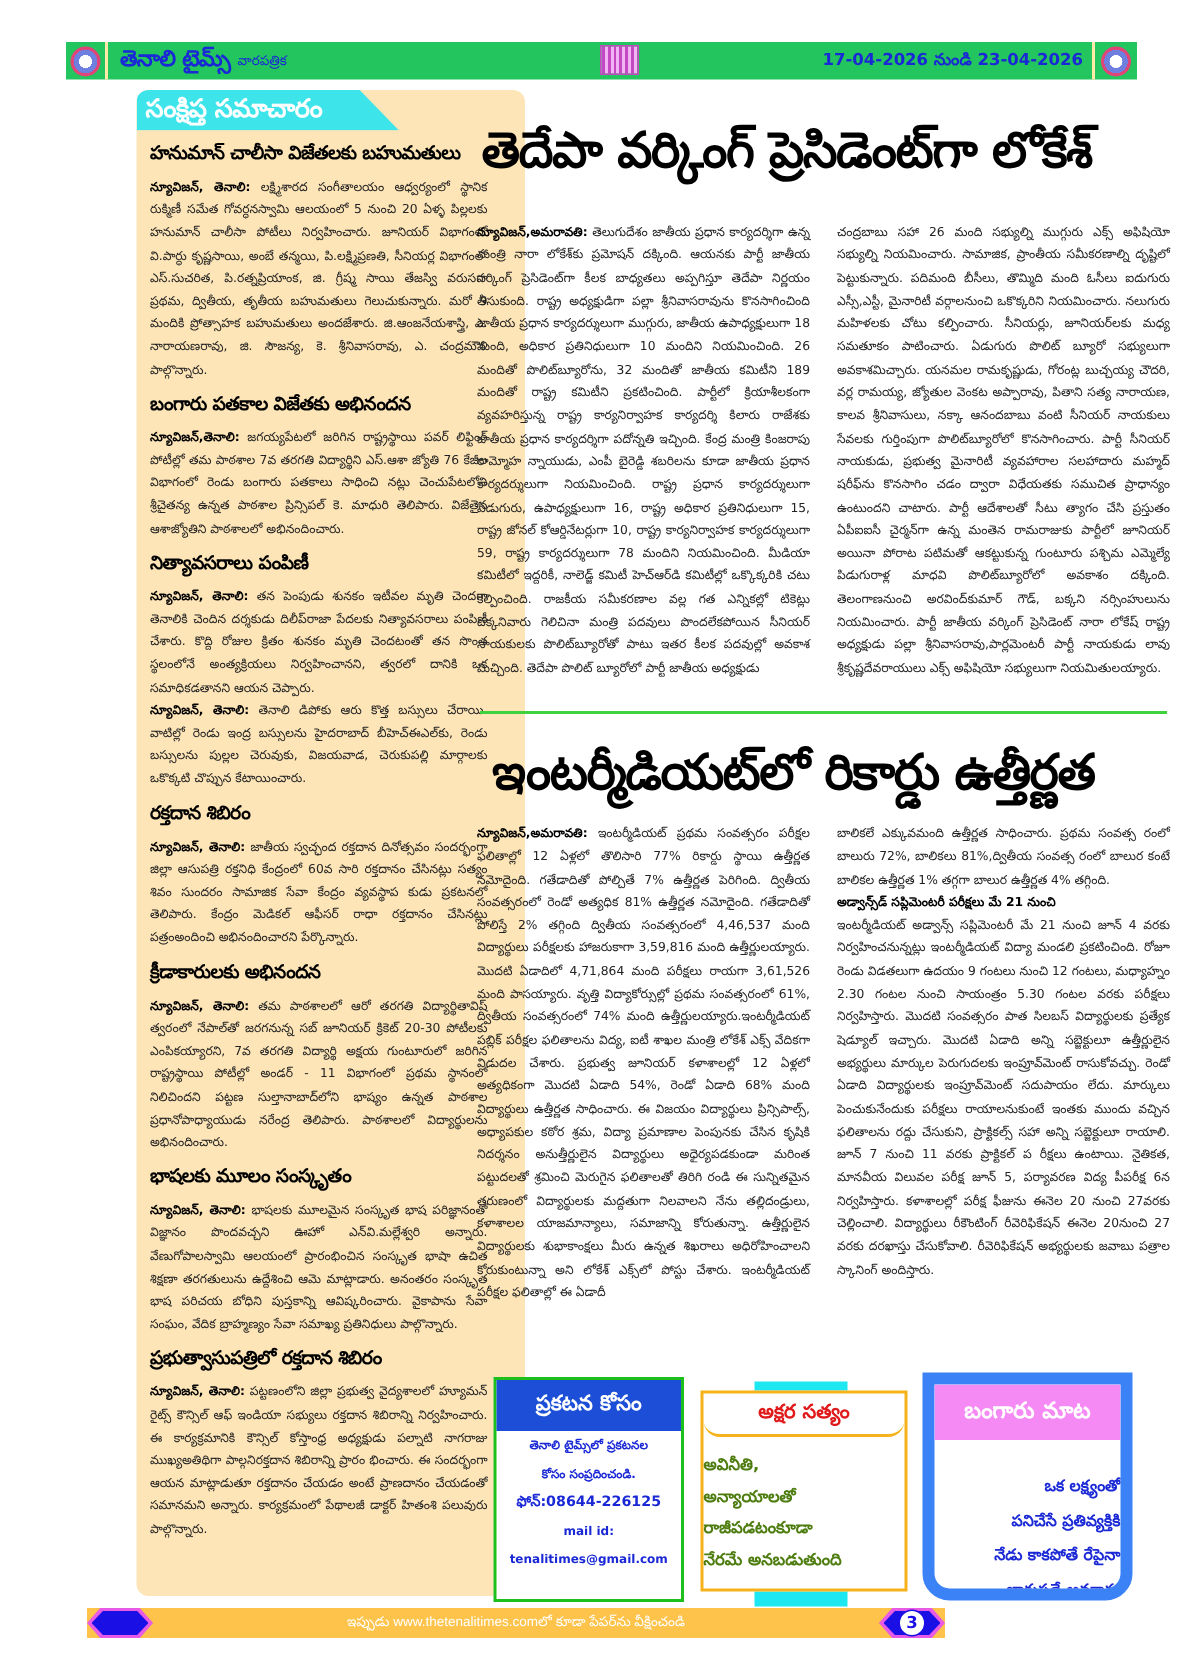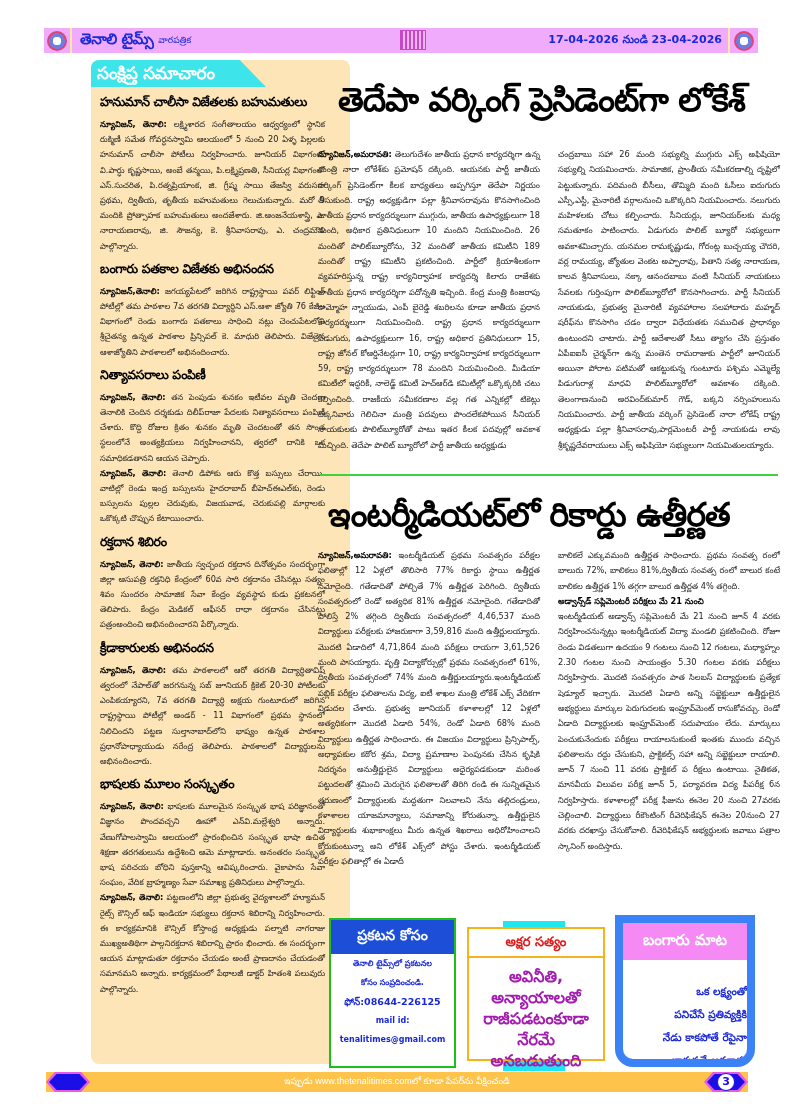--- a/index.html
+++ b/index.html
@@ -1,68 +1,68 @@
 <!DOCTYPE html>
 <html><head>
 <meta charset="utf-8">
 <style>
   * { box-sizing: border-box; margin: 0; padding: 0; }
   html, body { width: 794px; height: 1120px; background: #ffffff; overflow: hidden; }
   body { position: relative; font-family: "DejaVu Sans", sans-serif; color: #111; }
 
   
-  .topbar { position: absolute; left: 44px; top: 28px; width: 714px; height: 25px; background: #f0abfc; display: flex; align-items: center; }
+  .topbar { position: absolute; left: 44px; top: 28px; width: 714px; height: 25px; background: #22c55e; display: flex; align-items: center; }
   .logo-left { width: 28px; height: 25px; display: flex; align-items: center; justify-content: center; border-right: 2px solid #ffe9a8; }
   .seal { width: 20px; height: 20px; border-radius: 50%; background: radial-gradient(circle, #ffffff 0 30%, #6f7fe0 31% 55%, #e0457a 56% 100%); }
   .brand { margin-left: 8px; font-size: 15px; font-weight: bold; color: #1a28d6; letter-spacing: -0.5px; }
   .brand-sub { margin-left: 5px; font-size: 9px; color: #1a28d6; }
   .pillars { position: absolute; left: 356px; top: 2px; width: 26px; height: 20px; background: repeating-linear-gradient(90deg, #c44ac4 0 2px, #f2b4f2 2px 4px); border: 1px solid #c44ac4; }
   .date { position: absolute; right: 36px; top: 5px; font-size: 11px; font-weight: bold; color: #1a28d6; }
   .logo-right { position: absolute; right: 0; top: 0; width: 30px; height: 25px; display: flex; align-items: center; justify-content: center; border-left: 2px solid #ffe9a8; }
 
   
   .sidebar { position: absolute; left: 47px; top: 60px; width: 259px; height: 1004px; background: #fde5b7; border-radius: 8px; overflow: hidden; margin-left: 44px; }
   .sb-title-wrap { height: 27px; position: relative; }
   .sb-title { position: absolute; left: 0; top: 0; height: 27px; width: 175px; background: #3de5ea; clip-path: polygon(0 0, 85% 0, 100% 100%, 0 100%); color: #fff; font-size: 17px; font-weight: bold; padding: 3px 0 0 6px; letter-spacing: -0.3px; }
   .sb-section { padding: 0 25px 0 9px; }
   .sb-head { font-size: 12.5px; font-weight: bold; color: #000; margin: 7px 0 5px 0; letter-spacing: -0.4px; white-space: nowrap; }
   .sb-body { font-size: 8.2px; line-height: 15.2px; color: #222; text-align: justify; }
   .sb-body b { font-weight: bold; color: #000; }
 
   
   .article-head { position: absolute; font-weight: bold; color: #000; white-space: nowrap; letter-spacing: -1px; }
-  .h1 { left: 338px; top: 80px; font-size: 33px; text-align: right; }
+  .h1 { left: 321px; top: 80px; font-size: 33px; text-align: right; }
   .h2 { left: 328px; top: 495px; font-size: 33px; }
   .col { position: absolute; font-size: 8.2px; line-height: 15.3px; color: #222; text-align: justify; }
   .col b { color: #000; }
   .c1 { left: 318px; top: 147px; width: 222px; }
   .c2 { left: 558px; top: 147px; width: 222px; }
   .c3 { left: 318px; top: 548px; width: 222px; }
   .c4 { left: 558px; top: 548px; width: 222px; }
   .green-rule { position: absolute; left: 320px; top: 474px; width: 458px; height: 2px; background: #3fd23f; }
 
   
   .adbox { position: absolute; left: 329px; top: 918px; width: 127px; height: 150px; border: 2px solid #1cbf1c; background: #fff; }
   .adbox .bh { background: #1d4ed8; color: #fff; font-size: 14px; font-weight: bold; height: 34px; display: flex; align-items: center; justify-content: center; }
   .adbox .bb { text-align: center; color: #1a28d6; font-size: 8px; font-weight: bold; line-height: 19px; }
   .adbox .phone { font-size: 9.5px; }
   .adbox .mail { font-size: 8px; }
 
   .cyanstrip { position: absolute; left: 503px; top: 921px; width: 62px; height: 150px; background: #1de7f0; }
   .cyan-dots { position: absolute; left: 0; bottom: 8px; width: 100%; text-align: center; color: #fff; font-size: 8px; letter-spacing: 1px; }
   .akshara { position: absolute; left: 467px; top: 927px; width: 138px; height: 134px; border: 2px solid #f5b21a; background: #fff; }
-  .akshara .bh { height: 29px; border-bottom: 2px solid #f5b21a; display: flex; align-items: center; justify-content: center; font-size: 13px; font-weight: bold; color: #e01a1a; }
-  .akshara .bb { text-align: center; color: #a21caf; font-size: 16px; font-weight: bold; line-height: 21px; padding-top: 8px; }
+  .akshara .bh { height: 29px; border-bottom: 2px solid #f5b21a; display: flex; align-items: center; justify-content: center; font-size: 13px; font-weight: bold; color: #e01a1a; border-radius: 11px; }
+  .akshara .bb { text-align: left; color: #4d7c0f; font-size: 11px; font-weight: bold; line-height: 21px; padding-top: 8px; }
 
   .bangaru { position: absolute; left: 615px; top: 915px; width: 140px; height: 152px; border: 8px solid #3b82f6; border-radius: 0 0 18px 18px; background: #fff; overflow: hidden; }
   .bangaru .bh { background: #f58af5; color: #fff; height: 37px; font-size: 15px; font-weight: bold; display: flex; align-items: center; justify-content: center; }
   .bangaru .bb { text-align: right; color: #1a28d6; font-size: 10.5px; font-weight: bold; line-height: 23px; padding-top: 20px; }
 
   
-  .footer { position: absolute; left: 46px; top: 1072px; width: 702px; height: 20px; background: #fdc34a; }
+  .footer { position: absolute; left: 58px; top: 1072px; width: 572px; height: 20px; background: #fdc34a; }
   .hex { position: absolute; top: 0; width: 44px; height: 20px; background: #e65ae6; clip-path: polygon(20% 0, 80% 0, 100% 50%, 80% 100%, 20% 100%, 0 50%); }
   .hex-inner { position: absolute; left: 3px; top: 2px; width: 38px; height: 16px; background: #1a10e6; clip-path: polygon(20% 0, 80% 0, 100% 50%, 80% 100%, 20% 100%, 0 50%); }
   .hex-left { left: 0; }
   .hex-right { right: 0; }
   .pgnum { position: absolute; left: 13px; top: 1px; width: 18px; height: 18px; border-radius: 50%; background: #fff; border: 1px solid #1a10e6; color: #1a10e6; font-size: 11px; font-weight: bold; text-align: center; line-height: 16px; }
   .foot-text { position: absolute; left: 0; right: 0; top: 4px; text-align: center; color: #fff; font-size: 9px; font-family: "Liberation Sans", sans-serif; }
 </style>
 </head>
 <body>
 
@@ -104,20 +104,21 @@
   </div>
   <div class="sb-section">
     <div class="sb-head">క్రీడాకారులకు అభినందన</div>
     <div class="sb-body"><b>న్యూవిజన్, తెనాలి:</b> <span>తమ పాఠశాలలో ఆరో తరగతి విద్యార్థితావిష్ త్వరంలో నేపాల్‌తో జరగనున్న సబ్ జూనియర్ క్రికెట్ 20-30 పోటీలకు ఎంపికయ్యారని, 7వ తరగతి విద్యార్థి అక్షయ గుంటూరులో జరిగిన రాష్ట్రస్థాయి పోటీల్లో అండర్ - 11 విభాగంలో ప్రథమ స్థానంలో నిలిచిందని పట్టణ సుల్తానాబాద్‌లోని భాష్యం ఉన్నత పాఠశాల ప్రధానోపాధ్యాయుడు నరేంద్ర తెలిపారు. పాఠశాలలో విద్యార్థులను అభినందించారు.</span></div>
   </div>
   <div class="sb-section">
     <div class="sb-head">భాషలకు మూలం సంస్కృతం</div>
     <div class="sb-body"><b>న్యూవిజన్, తెనాలి:</b> <span>భాషలకు మూలమైన సంస్కృత భాష పరిజ్ఞానంతో విజ్ఞానం పొందవచ్చని ఊహో ఎన్‌వి.మల్లేశ్వరి అన్నారు. వేణుగోపాలస్వామి ఆలయంలో ప్రారంభించిన సంస్కృత భాషా ఉచిత శిక్షణా తరగతులును ఉద్దేశించి ఆమె మాట్లాడారు. అనంతరం సంస్కృత భాష పరిచయ బోధిని పుస్తకాన్ని ఆవిష్కరించారు. వైకాపాను సేవా సంఘం, వేదిక బ్రాహ్మణ్యం సేవా సమాఖ్య ప్రతినిధులు పాల్గొన్నారు.</span></div>
   </div>
   <div class="sb-section">
+    <div class="sb-head">ప్రభుత్వాసుపత్రిలో రక్తదాన శిబిరం</div>
     <div class="sb-body"><b>న్యూవిజన్, తెనాలి:</b> <span>పట్టణంలోని జిల్లా ప్రభుత్వ వైద్యశాలలో హ్యూమన్ రైట్స్ కౌన్సిల్ ఆఫ్ ఇండియా సభ్యులు రక్తదాన శిబిరాన్ని నిర్వహించారు. ఈ కార్యక్రమానికి కౌన్సిల్ కోస్తాంధ్ర అధ్యక్షుడు పల్నాటి నాగరాజు ముఖ్యఅతిథిగా పాల్గనిరక్తదాన శిబిరాన్ని ప్రారం భించారు. ఈ సందర్భంగా ఆయన మాట్లాడుతూ రక్తదానం చేయడం అంటే ప్రాణదానం చేయడంతో సమానమని అన్నారు. కార్యక్రమంలో పేథాలజీ డాక్టర్ హితంశి పలువురు పాల్గొన్నారు.</span></div>
   </div>
 </div>
 
 <div class="article-head h1">తెదేపా వర్కింగ్ ప్రెసిడెంట్‌గా లోకేశ్</div>
 <div class="col c1"><b>న్యూవిజన్,అమరావతి:</b> <span>తెలుగుదేశం జాతీయ ప్రధాన కార్యదర్శిగా ఉన్న మంత్రి నారా లోకేశ్‌కు ప్రమోషన్ దక్కింది. ఆయనకు పార్టీ జాతీయ వర్కింగ్ ప్రెసిడెంట్‌గా కీలక బాధ్యతలు అప్పగిస్తూ తెదేపా నిర్ణయం తీసుకుంది. రాష్ట్ర అధ్యక్షుడిగా పల్లా శ్రీనివాసరావును కొనసాగించింది జాతీయ ప్రధాన కార్యదర్శులుగా ముగ్గురు, జాతీయ ఉపాధ్యక్షులుగా 18 మంది, అధికార ప్రతినిధులుగా 10 మందిని నియమించింది. 26 మందితో పొలిట్‌బ్యూరోను, 32 మందితో జాతీయ కమిటీని 189 మందితో రాష్ట్ర కమిటీని ప్రకటించింది. పార్టీలో క్రియాశీలకంగా వ్యవహరిస్తున్న రాష్ట్ర కార్యనిర్వాహక కార్యదర్శి కిలారు రాజేశకు జాతీయ ప్రధాన కార్యదర్శిగా పదోన్నతి ఇచ్చింది. కేంద్ర మంత్రి కింజరాపు రామ్మోహ న్నాయుడు, ఎంపీ బైరెడ్డి శబరిలను కూడా జాతీయ ప్రధాన కార్యదర్శులుగా నియమించింది. రాష్ట్ర ప్రధాన కార్యదర్శులుగా ఏడుగురు, ఉపాధ్యక్షులుగా 16, రాష్ట్ర అధికార ప్రతినిధులుగా 15, రాష్ట్ర జోనల్ కోఆర్డినేటర్లుగా 10, రాష్ట్ర కార్యనిర్వాహక కార్యదర్శులుగా 59, రాష్ట్ర కార్యదర్శులుగా 78 మందిని నియమించింది. మీడియా కమిటీలో ఇద్దరికీ, నాలెడ్జ్ కమిటీ హెచ్‌ఆర్‌డి కమిటీల్లో ఒక్కొక్కరికి చటు కల్పించింది. రాజకీయ సమీకరణాల వల్ల గత ఎన్నికల్లో టికెట్లు దక్కనివారు గెలిచినా మంత్రి పదవులు పొందలేకపోయిన సీనియర్ నాయకులకు పొలిట్‌బ్యూరోతో పాటు ఇతర కీలక పదవుల్లో అవకాశ మిచ్చింది. తెదేపా పొలిట్ బ్యూరోలో పార్టీ జాతీయ అధ్యక్షుడు</span></div>
 <div class="col c2"><span>చంద్రబాబు సహా 26 మంది సభ్యుల్ని ముగ్గురు ఎక్స్ అఫిషియో సభ్యుల్ని నియమించారు. సామాజిక, ప్రాంతీయ సమీకరణాల్ని దృష్టిలో పెట్టుకున్నారు. పదిమంది బీసీలు, తొమ్మిది మంది ఓసీలు ఐదుగురు ఎస్సీ,ఎస్టీ, మైనారిటీ వర్గాలనుంచి ఒకొక్కరిని నియమించారు. నలుగురు మహిళలకు చోటు కల్పించారు. సీనియర్లు, జూనియర్‌లకు మధ్య సమతూకం పాటించారు. ఏడుగురు పొలిట్ బ్యూరో సభ్యులుగా అవకాశమిచ్చారు. యనమల రామకృష్ణుడు, గోరంట్ల బుచ్చయ్య చౌదరి, వర్ల రామయ్య, జ్యోతుల వెంకట అప్పారావు, పితాని సత్య నారాయణ, కాలవ శ్రీనివాసులు, నక్కా ఆనందబాబు వంటి సీనియర్ నాయకులు సేవలకు గుర్తింపుగా పొలిట్‌బ్యూరోలో కొనసాగించారు. పార్టీ సీనియర్ నాయకుడు, ప్రభుత్వ మైనారిటీ వ్యవహారాల సలహాదారు మహ్మద్ షరీఫ్‌ను కొనసాగిం చడం ద్వారా విధేయతకు సముచిత ప్రాధాన్యం ఉంటుందని చాటారు. పార్టీ ఆదేశాలతో సీటు త్యాగం చేసి ప్రస్తుతం ఏపీఐఐసీ చైర్మన్‌గా ఉన్న మంతెన రామరాజుకు పార్టీలో జూనియర్ అయినా పోరాట పటిమతో ఆకట్టుకున్న గుంటూరు పశ్చిమ ఎమ్మెల్యే పిడుగురాళ్ల మాధవి పొలిట్‌బ్యూరోలో అవకాశం దక్కింది. తెలంగాణనుంచి అరవింద్‌కుమార్ గౌడ్, బక్కని నర్సింహులును నియమించారు. పార్టీ జాతీయ వర్కింగ్ ప్రెసిడెంట్ నారా లోకేష్ రాష్ట్ర అధ్యక్షుడు పల్లా శ్రీనివాసరావు,పార్లమెంటరీ పార్టీ నాయకుడు లావు శ్రీకృష్ణదేవరాయులు ఎక్స్ అఫిషియో సభ్యులుగా నియమితులయ్యారు.</span></div>
 
 <div class="green-rule"></div>
 

